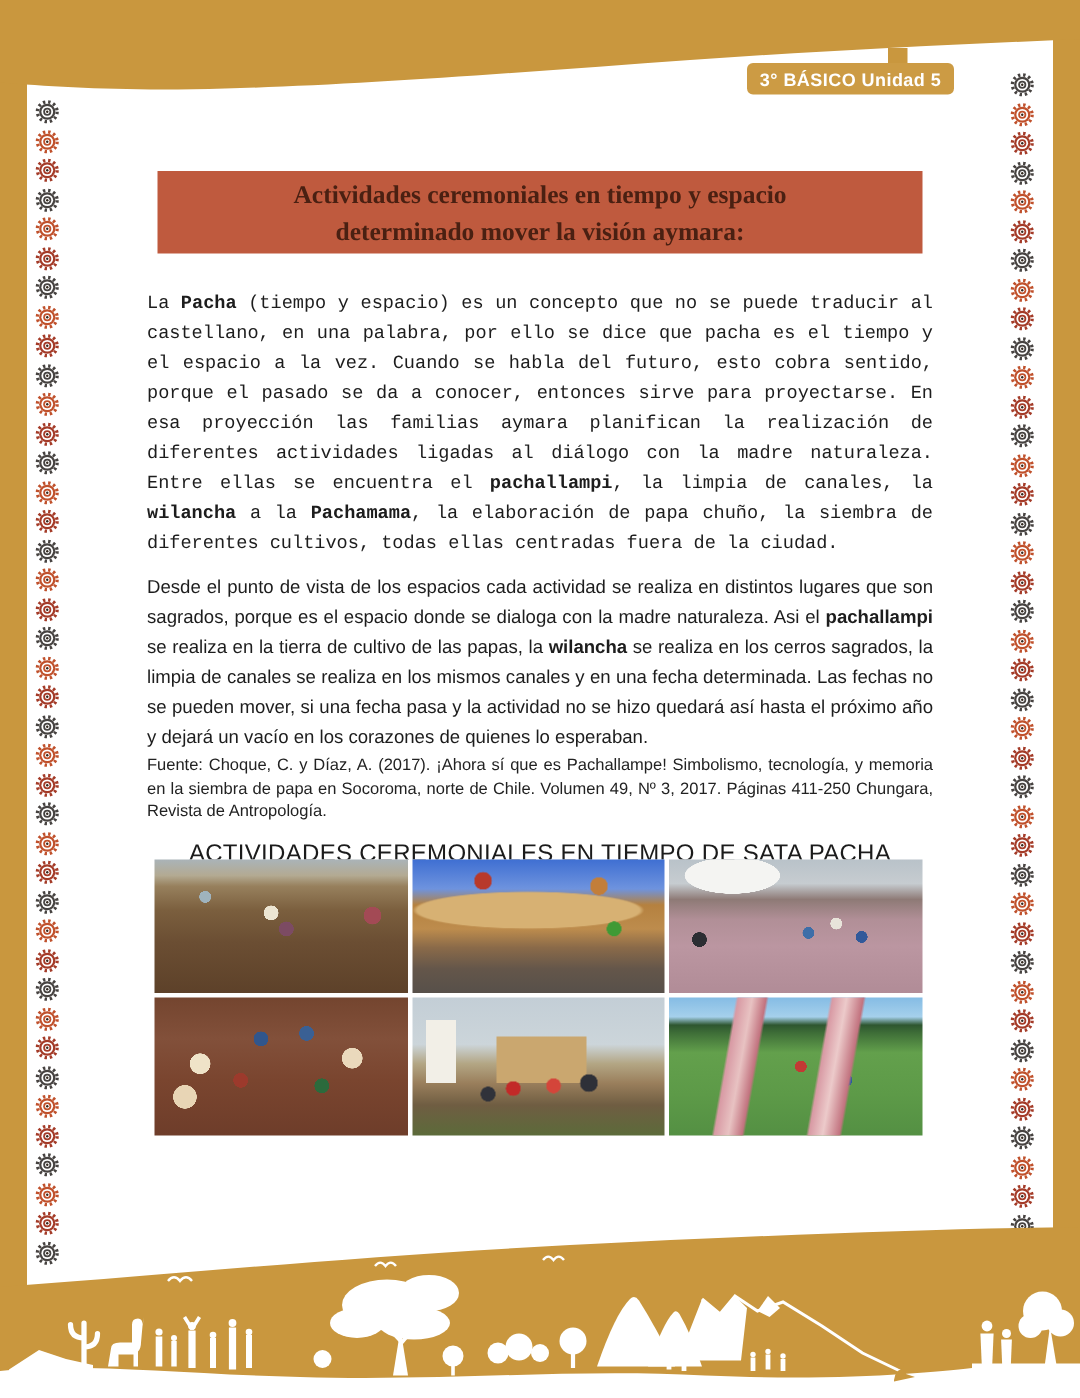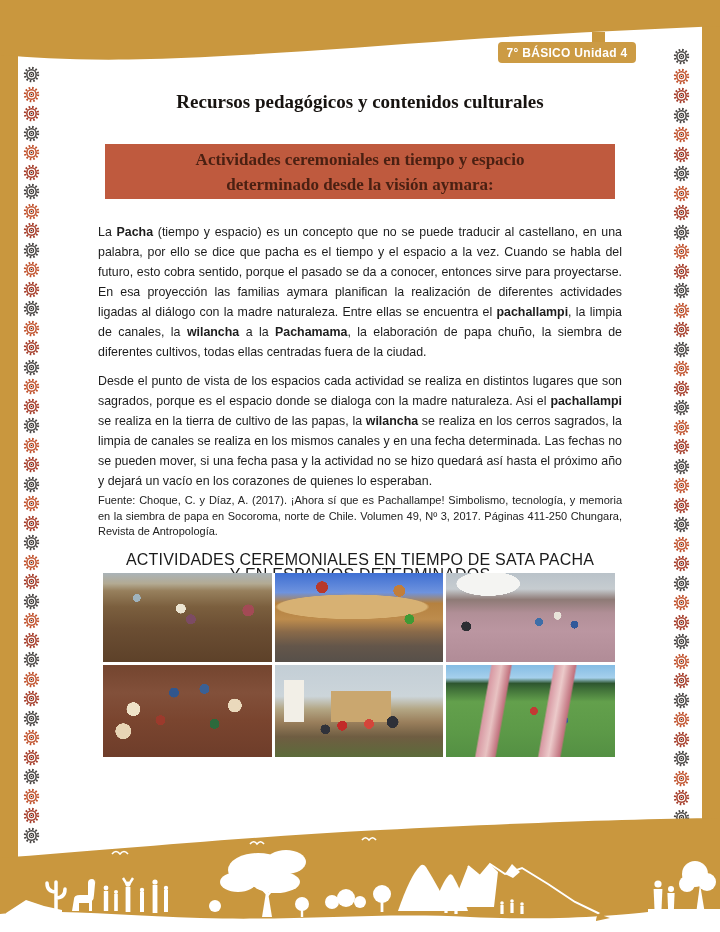--- a/index.html
+++ b/index.html
@@ -22,21 +22,21 @@
 
   
   #content{position:absolute;left:98px;top:84px;width:524px;color:#1d1d1d;}
   #doc-title{margin:6px 0 0 0;text-align:center;font-family:"Liberation Serif",serif;
     font-size:19px;font-weight:bold;color:#171310;line-height:24px;}
   #banner{margin:30px 7px 0 7px;background:#bf5a3e;padding:3px 0;height:49px;
     display:flex;flex-direction:column;justify-content:center;}
   .banner-line{text-align:center;font-family:"Liberation Serif",serif;font-size:17px;
     font-weight:bold;color:#4a2012;line-height:25px;}
   .body-par{font-size:12.4px;line-height:20px;text-align:justify;margin:0;}
-  #par1{margin-top:23px;}
+  #par1{margin-top:23px;font-family:Liberation Mono, monospace;}
   #par2{margin-top:9px;}
   .body-par b{font-weight:bold;}
   #source-note{margin-top:2px;font-size:11px;line-height:15.5px;text-align:justify;color:#222;}
   #photo-caption{margin-top:12px;text-align:center;font-size:16px;line-height:15px;color:#1b1b1b;letter-spacing:.2px;}
 
   
   #photo-grid{position:absolute;left:103px;top:573px;width:512px;height:184px;display:grid;
     grid-template-columns:1fr 1fr 1fr;grid-template-rows:89px 92px;gap:3px;background:#fff;}
   .photo{width:100%;height:100%;}
   .ph1{background:
@@ -735,29 +735,28 @@
         <circle cx="8.5" cy="8.5" r="1.5" fill="#fff"></circle>
         <circle cx="8.5" cy="8.5" r="0.8" fill="#33291f"></circle>
       </svg>
     </div>
 
   <svg id="top-band" viewBox="0 0 720 64" preserveAspectRatio="none">
     <path d="M0 0 H720 V26 C630 30 545 34 460 40 C350 48 235 57 150 59 C85 61 38 58 0 55 Z" fill="#c9973e"></path>
   </svg>
   <div id="badge-tab"></div>
   <div id="unit-badge">
-    <span>7° BÁSICO Unidad 4</span>
+    <span>3° BÁSICO Unidad 5</span>
   </div>
 
   <div id="content">
-    <h1 id="doc-title">Recursos pedagógicos y contenidos culturales</h1>
 
     <div id="banner">
       <div class="banner-line">Actividades ceremoniales en tiempo y espacio</div>
-      <div class="banner-line">determinado desde la visión aymara:</div>
+      <div class="banner-line">determinado mover la visión aymara:</div>
     </div>
 
     <p id="par1" class="body-par"><span>La </span><b>Pacha</b><span> (tiempo y espacio) es un concepto que no se puede traducir al castellano, en una palabra, por ello se dice que pacha es el tiempo y el espacio a la vez.  Cuando se habla del futuro, esto cobra sentido, porque el pasado se da a conocer, entonces sirve para proyectarse. En esa proyección las familias aymara planifican la realización de diferentes actividades ligadas al diálogo con la madre naturaleza. Entre ellas se encuentra el </span><b>pachallampi</b><span>, la limpia de canales, la </span><b>wilancha</b><span> a la </span><b>Pachamama</b><span>, la elaboración de papa chuño, la siembra de diferentes cultivos, todas ellas centradas fuera de la ciudad.</span></p>
     <p id="par2" class="body-par"><span>Desde el punto de vista de los espacios cada actividad se realiza en distintos lugares que son sagrados, porque es el espacio donde se dialoga con la madre naturaleza. Asi el </span><b>pachallampi</b><span> se realiza en la tierra de cultivo de las papas, la </span><b>wilancha</b><span> se realiza en los cerros sagrados, la limpia de canales se realiza en los mismos canales y en una fecha determinada. Las fechas no se pueden mover, si una fecha pasa y la actividad no se hizo quedará así hasta el próximo año y dejará un vacío en los corazones de quienes lo esperaban.</span></p>
 
     <div id="source-note">Fuente: Choque, C. y Díaz, A. (2017). ¡Ahora sí que es Pachallampe! Simbolismo, tecnología, y memoria en la siembra de papa en Socoroma, norte de Chile. Volumen 49, Nº 3, 2017. Páginas 411-250 Chungara, Revista de Antropología.</div>
 
     <div id="photo-caption">
       <div>ACTIVIDADES CEREMONIALES EN TIEMPO DE SATA PACHA</div>
       <div>Y EN ESPACIOS DETERMINADOS</div>

